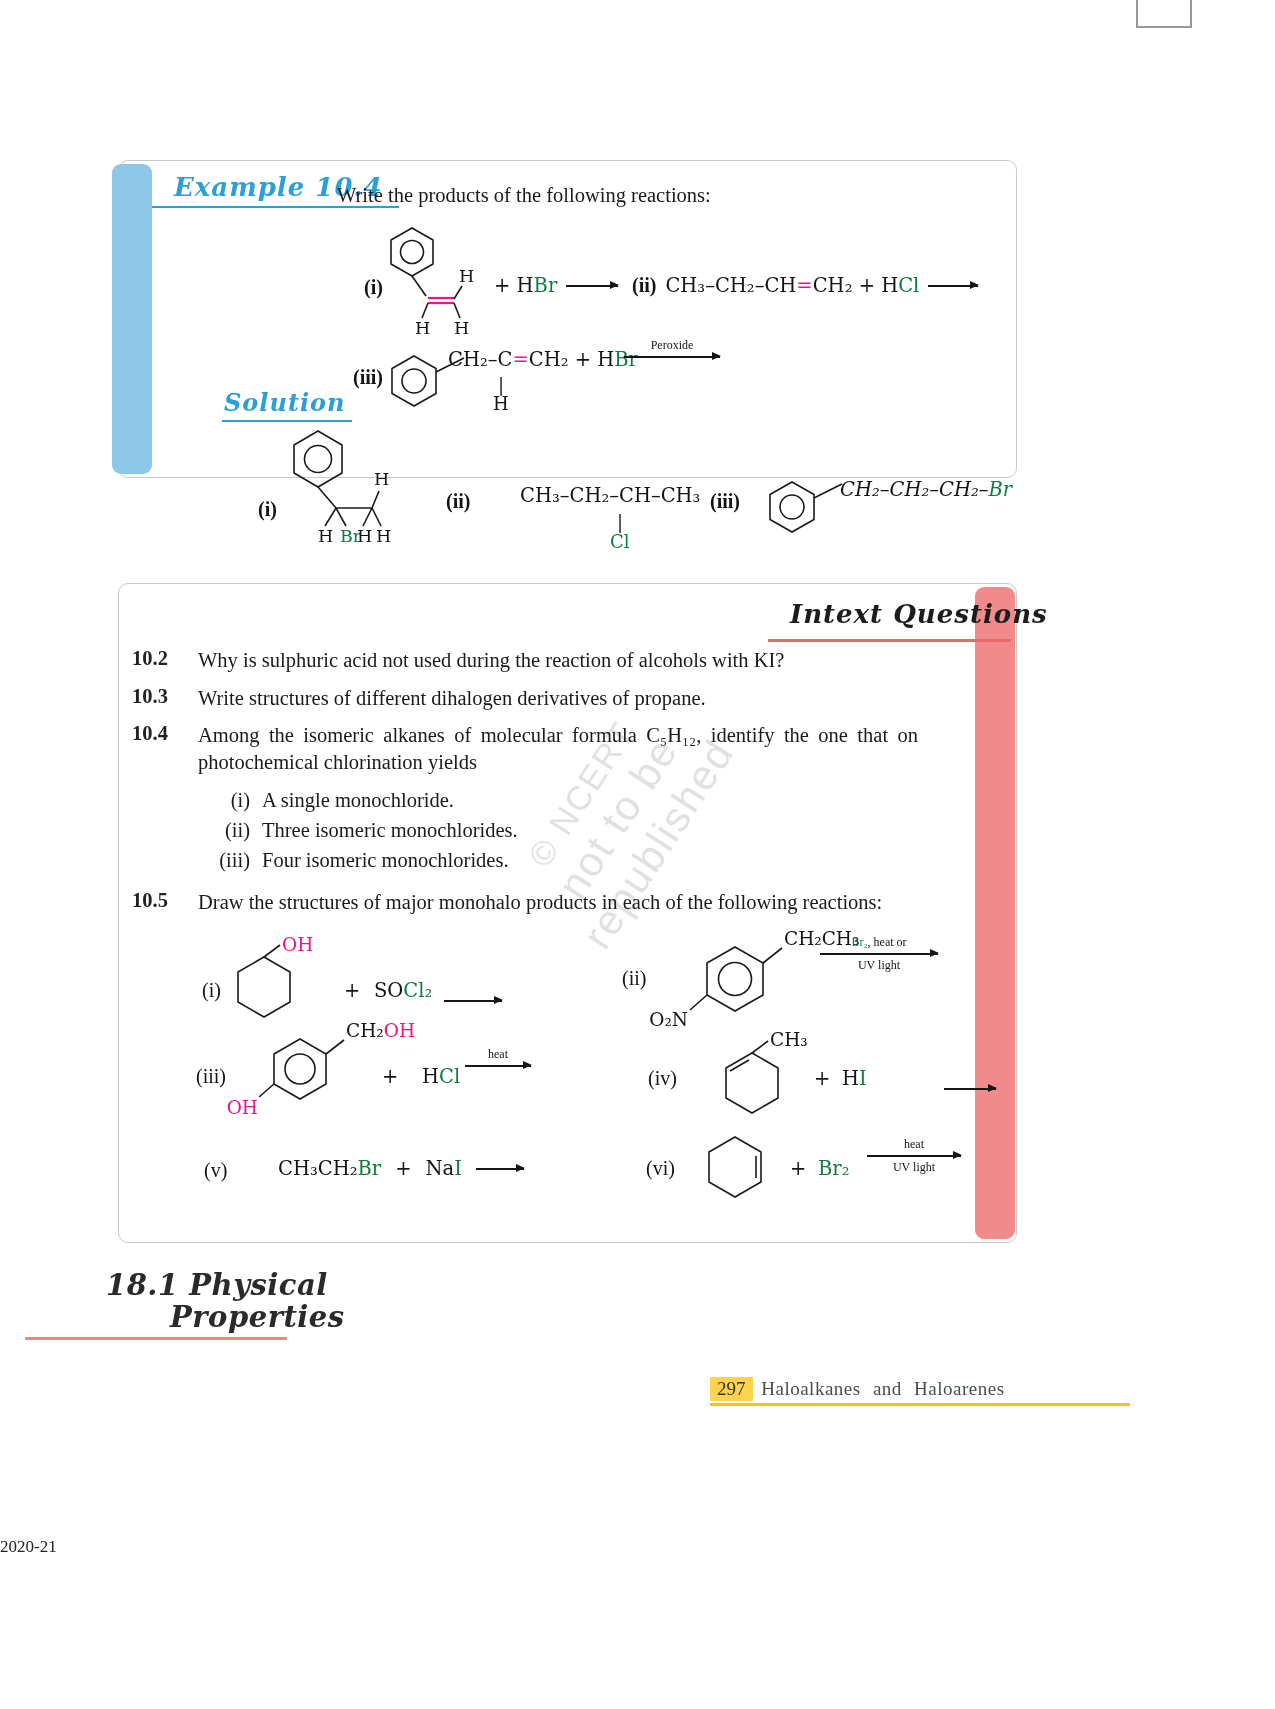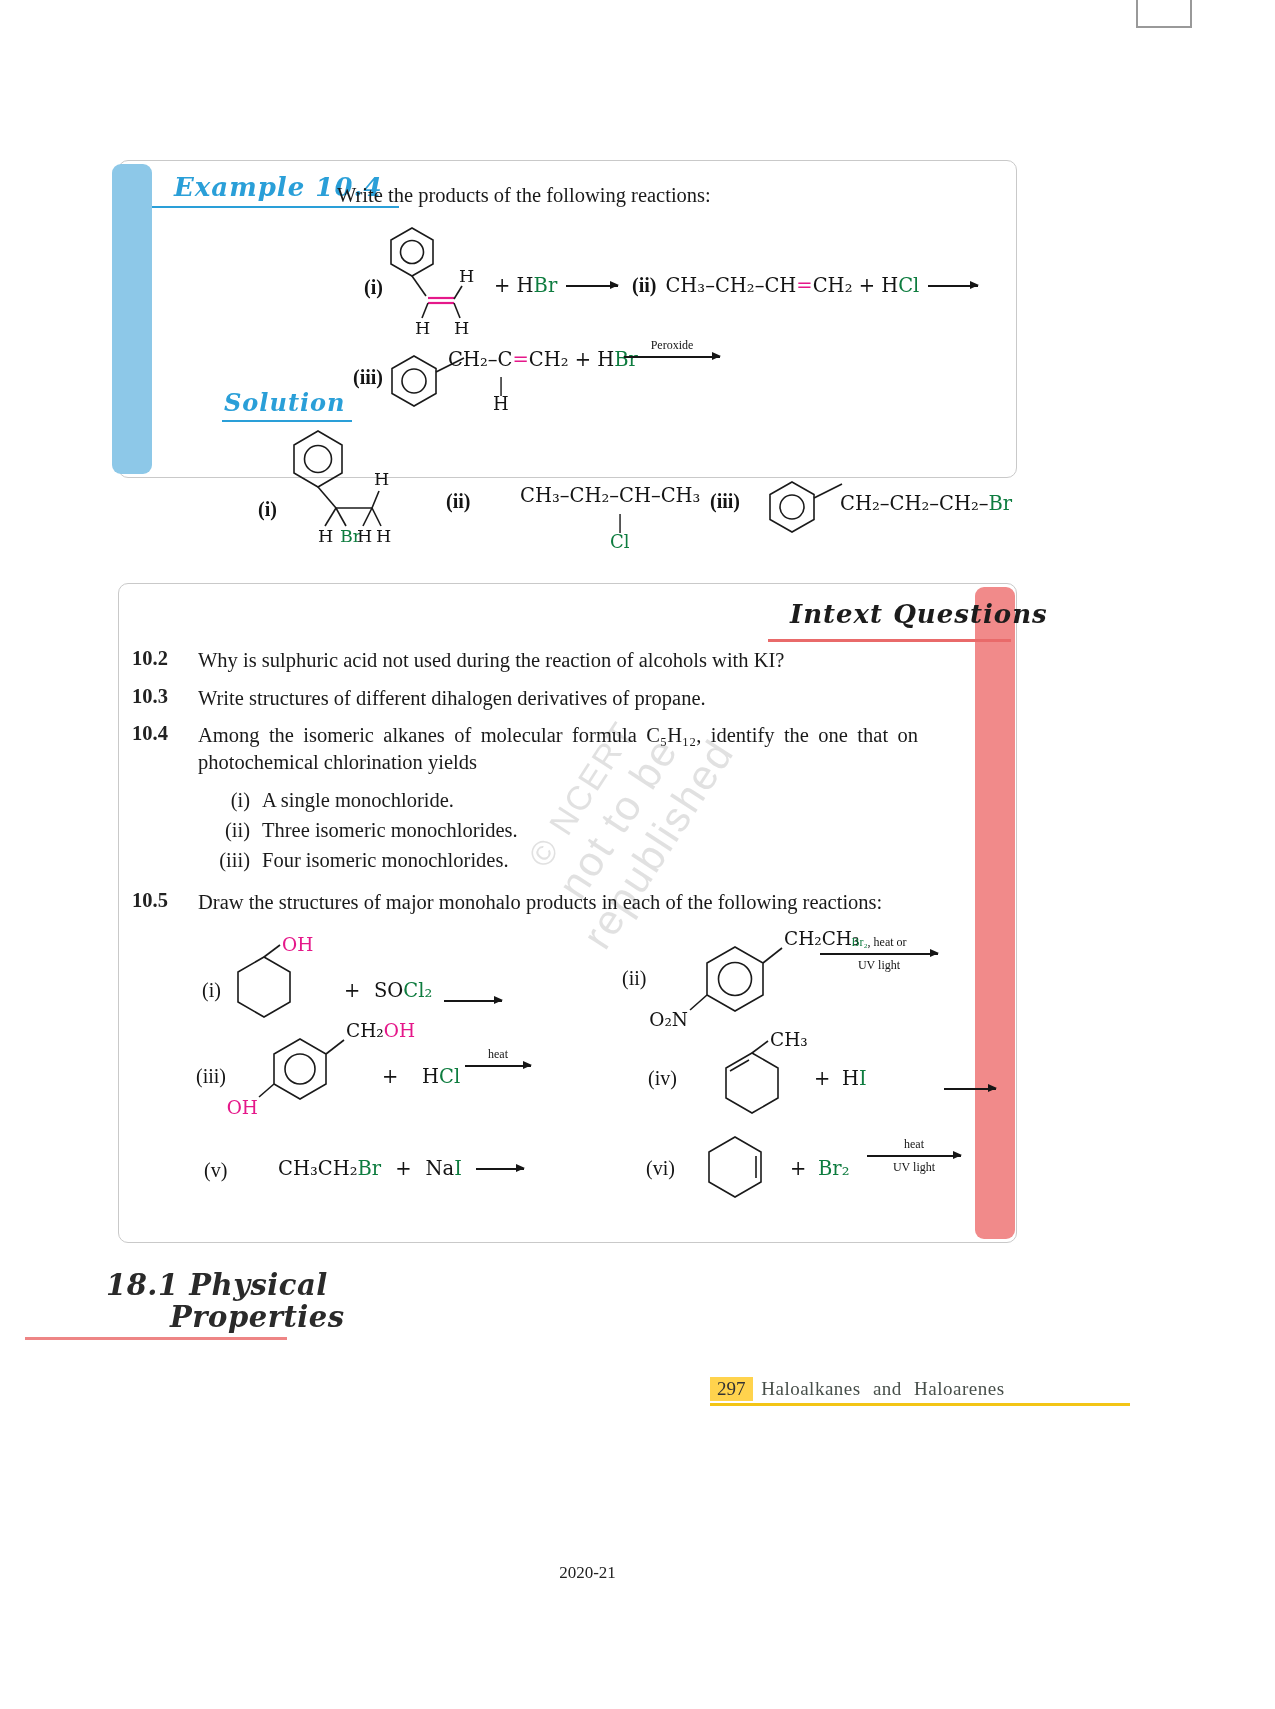--- a/index.html
+++ b/index.html
@@ -76,21 +76,21 @@
 
   
   .sec-head { position:absolute; font-family:"DejaVu Serif", serif; font-style:italic; font-weight:600;
     font-size:29px; color:#2a2a2a; letter-spacing:0.5px; line-height:1.1; }
   .sec-rule { position:absolute; background:#ee8585; }
   .sec-body { position:absolute; font-size:20.5px; line-height:1.42; text-align:justify; }
   .footer-row { position:absolute; font-size:19px; white-space:nowrap; }
   .pg-badge { background:#ffd34d; padding:1px 7px 2px 7px; color:#333; }
   .chapter { color:#474f4a; letter-spacing:0.5px; word-spacing:7px; margin-left:4px; }
   .footer-rule { position:absolute; background:#f3c515; }
-  .year { position:absolute; text-align:center; font-size:17px; color:#222;margin-top:26px; }
+  .year { position:absolute; text-align:left; font-size:17px; color:#222; }
   .corner-mark { position:absolute; background:#fff; border:2px solid #999; border-top:none; }
 </style>
 </head>
 <body>
 
 <div class="page">
 
   <div class="corner-mark" style="left:1136px; top:0; width:56px; height:28px;"></div>
 
   <div class="boxwrap" style="left:112px; top:160px; width:905px; height:318px;">
@@ -167,21 +167,21 @@
       <span class="under-stack" style="left:97px; top:27px;">|</span>
       <span class="under-stack green" style="left:90px; top:47px;">Cl</span>
     </div>
 
     <span class="abs lbl" style="left:598px; top:330px; z-index:3; font-weight:600;">(iii)</span>
     <svg style="left:650px; top:312px;" width="85" height="68" viewBox="0 0 85 68">
       <polygon points="30,10 52,22.5 52,47.5 30,60 8,47.5 8,22.5"></polygon>
       <circle cx="30" cy="35" r="12"></circle>
       <line x1="52" y1="26" x2="80" y2="12"></line>
     </svg>
-    <div class="abs chem" style="left:728px; top:332px; z-index:3;">
+    <div class="abs chem" style="left:728px; top:318px; z-index:3;font-style:italic;">
       <span>CH₂–CH₂–CH₂–</span><span class="green">Br</span>
     </div>
   </div>
 
   <div class="boxwrap" style="left:112px; top:583px; width:905px; height:660px;">
     <div class="panel" style="left:6px; top:0; right:0; bottom:0;"></div>
 
     <div class="watermark" style="left:320px; top:170px; width:380px;">
       <div class="wm1">© NCERT</div>
       <div class="wm2">not to be republished</div>

